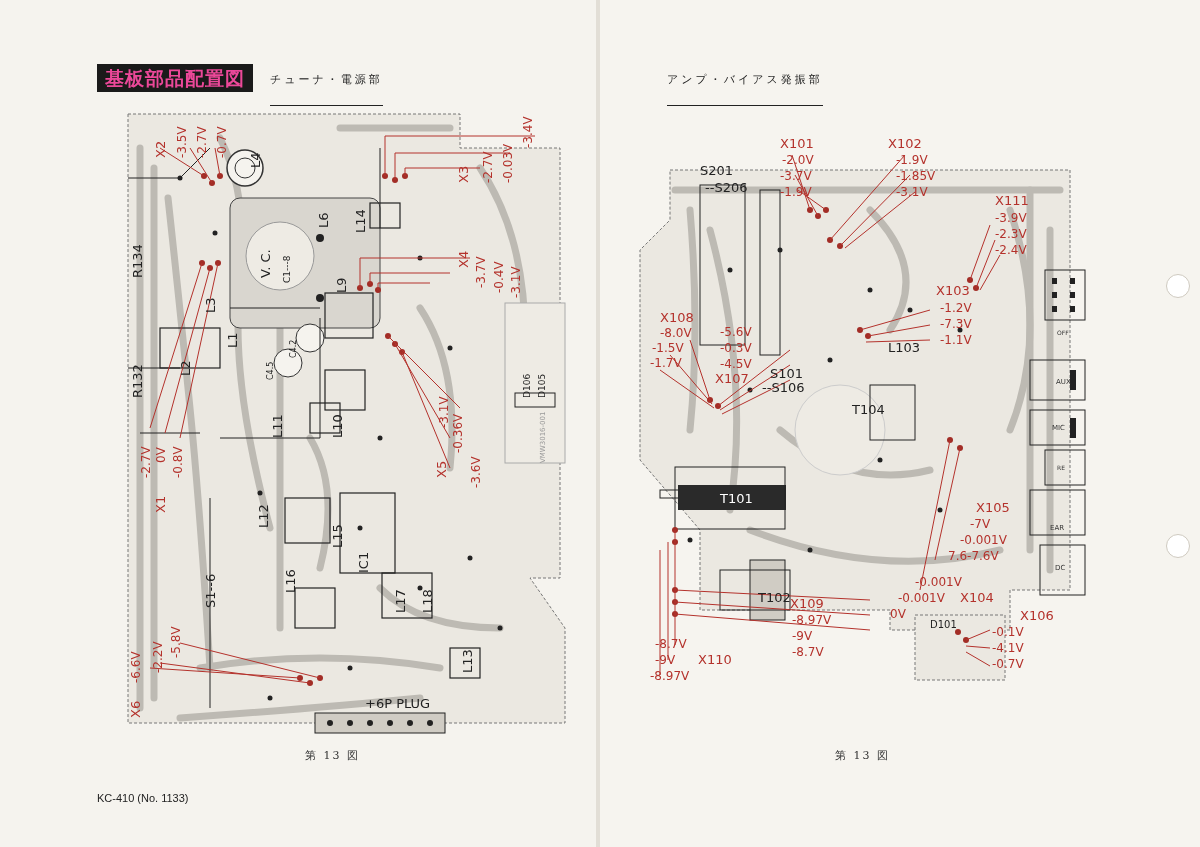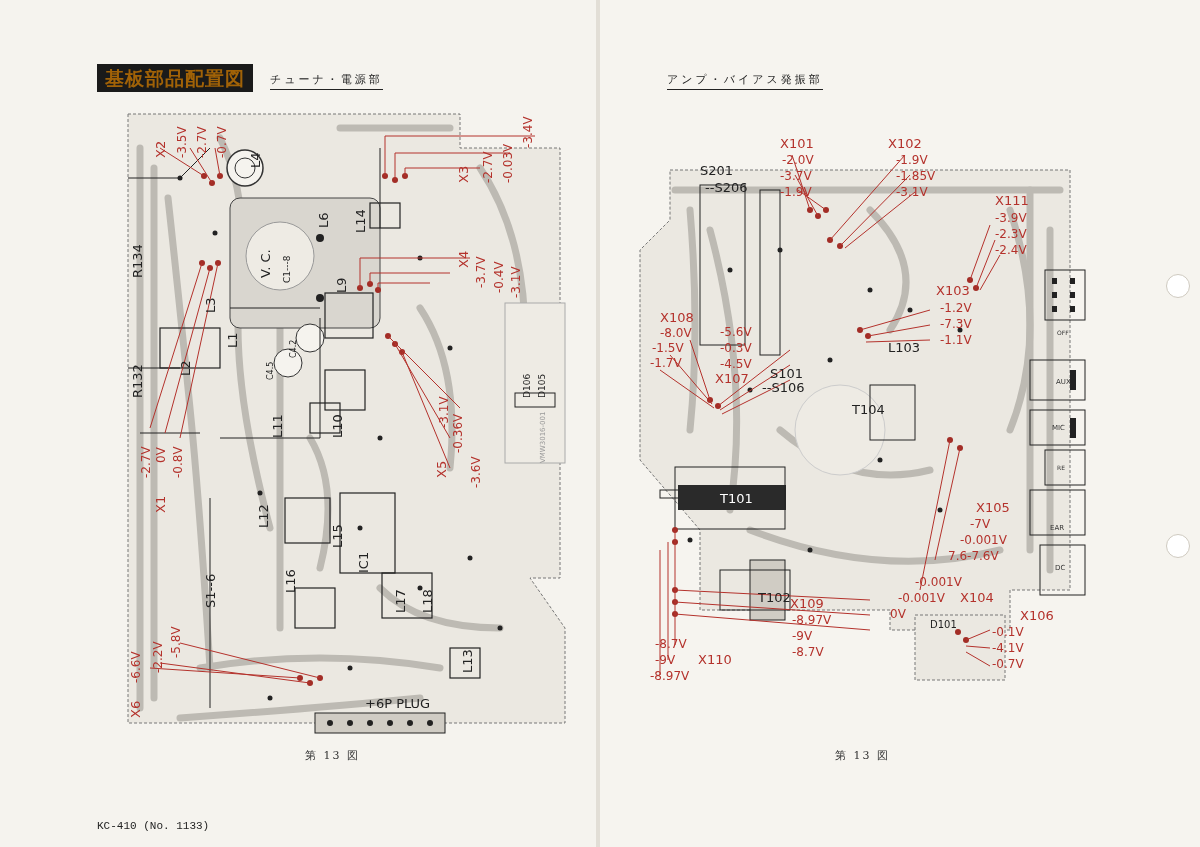--- a/index.html
+++ b/index.html
@@ -3,26 +3,26 @@
 <meta charset="utf-8">
 <style>
   html, body { margin:0; padding:0; }
   body { width:1200px; height:847px; background:#ffffff; position:relative; overflow:hidden;
          font-family:"DejaVu Sans", sans-serif; }
   .page { position:absolute; top:0; height:847px; background:#f5f3ee; }
   .page-left { left:0; width:596px; }
   .page-right { left:600px; width:600px; background:#f6f4ef; }
   .gutter { position:absolute; left:596px; top:0; width:4px; height:847px; background:#e2ded6; }
   .hole { position:absolute; width:22px; height:22px; border-radius:50%; background:#fff; border:1px solid #cfcac0; }
-  .title-box { position:absolute; left:97px; top:64px; height:28px; padding:0 8px; background:#1a1a1a; color:#a16207;
+  .title-box { position:absolute; left:97px; top:64px; height:28px; padding:0 8px; background:#1a1a1a; color:#ec4899;
                font-family:"DejaVu Sans", sans-serif; font-size:19px; line-height:28px; font-weight:bold; letter-spacing:1px; }
   .subtitle { position:absolute; font-family:"DejaVu Sans", sans-serif; font-size:11px; color:#222;
-              letter-spacing:3px; border-bottom:1.5px solid #222; padding-bottom:2px; }
+              letter-spacing:3px; border-bottom:1.5px solid #222; padding-bottom:18px; }
   .fig-caption { position:absolute; font-family:"DejaVu Serif", serif; font-size:11px; color:#333; letter-spacing:2px;text-align:center; }
-  .model-no { position:absolute; left:97px; top:792px; font-family:Liberation Mono, monospace; font-size:11px; color:#222;margin-top:28px; }
+  .model-no { position:absolute; left:97px; top:792px; font-family:Liberation Sans, sans-serif; font-size:11px; color:#222; }
   .board { position:absolute; }
   svg text { font-family:"DejaVu Sans", sans-serif; }
   .vlabel { fill:#b4322c; font-size:12px; }
   .xlabel { fill:#b4322c; font-size:13px; }
   .blk { fill:#222; font-size:13px; }
   .small { fill:#333; font-size:6px; }
 </style>
 </head>
 <body>
 

